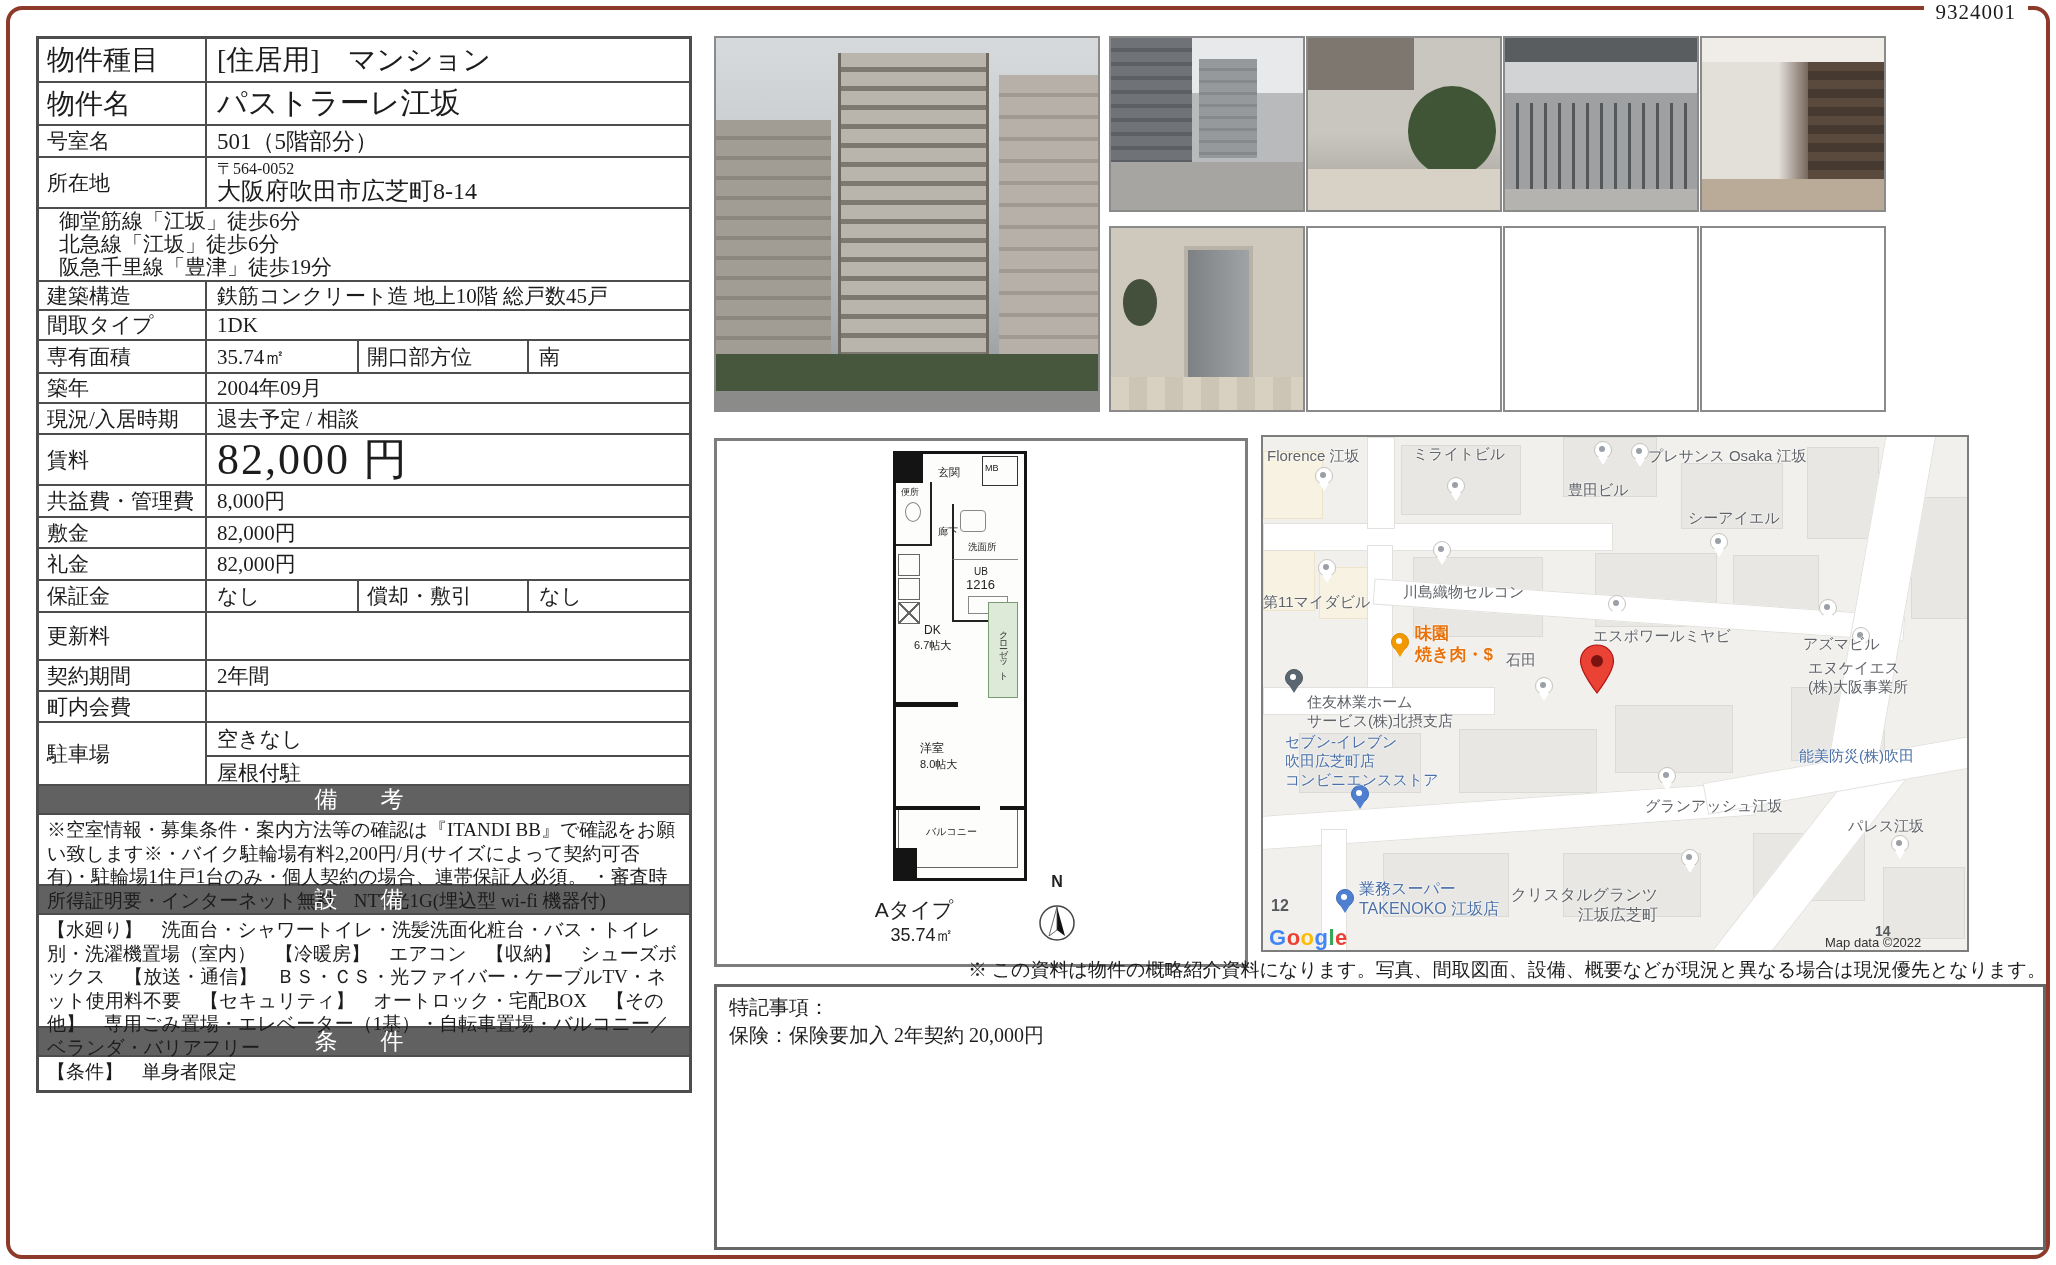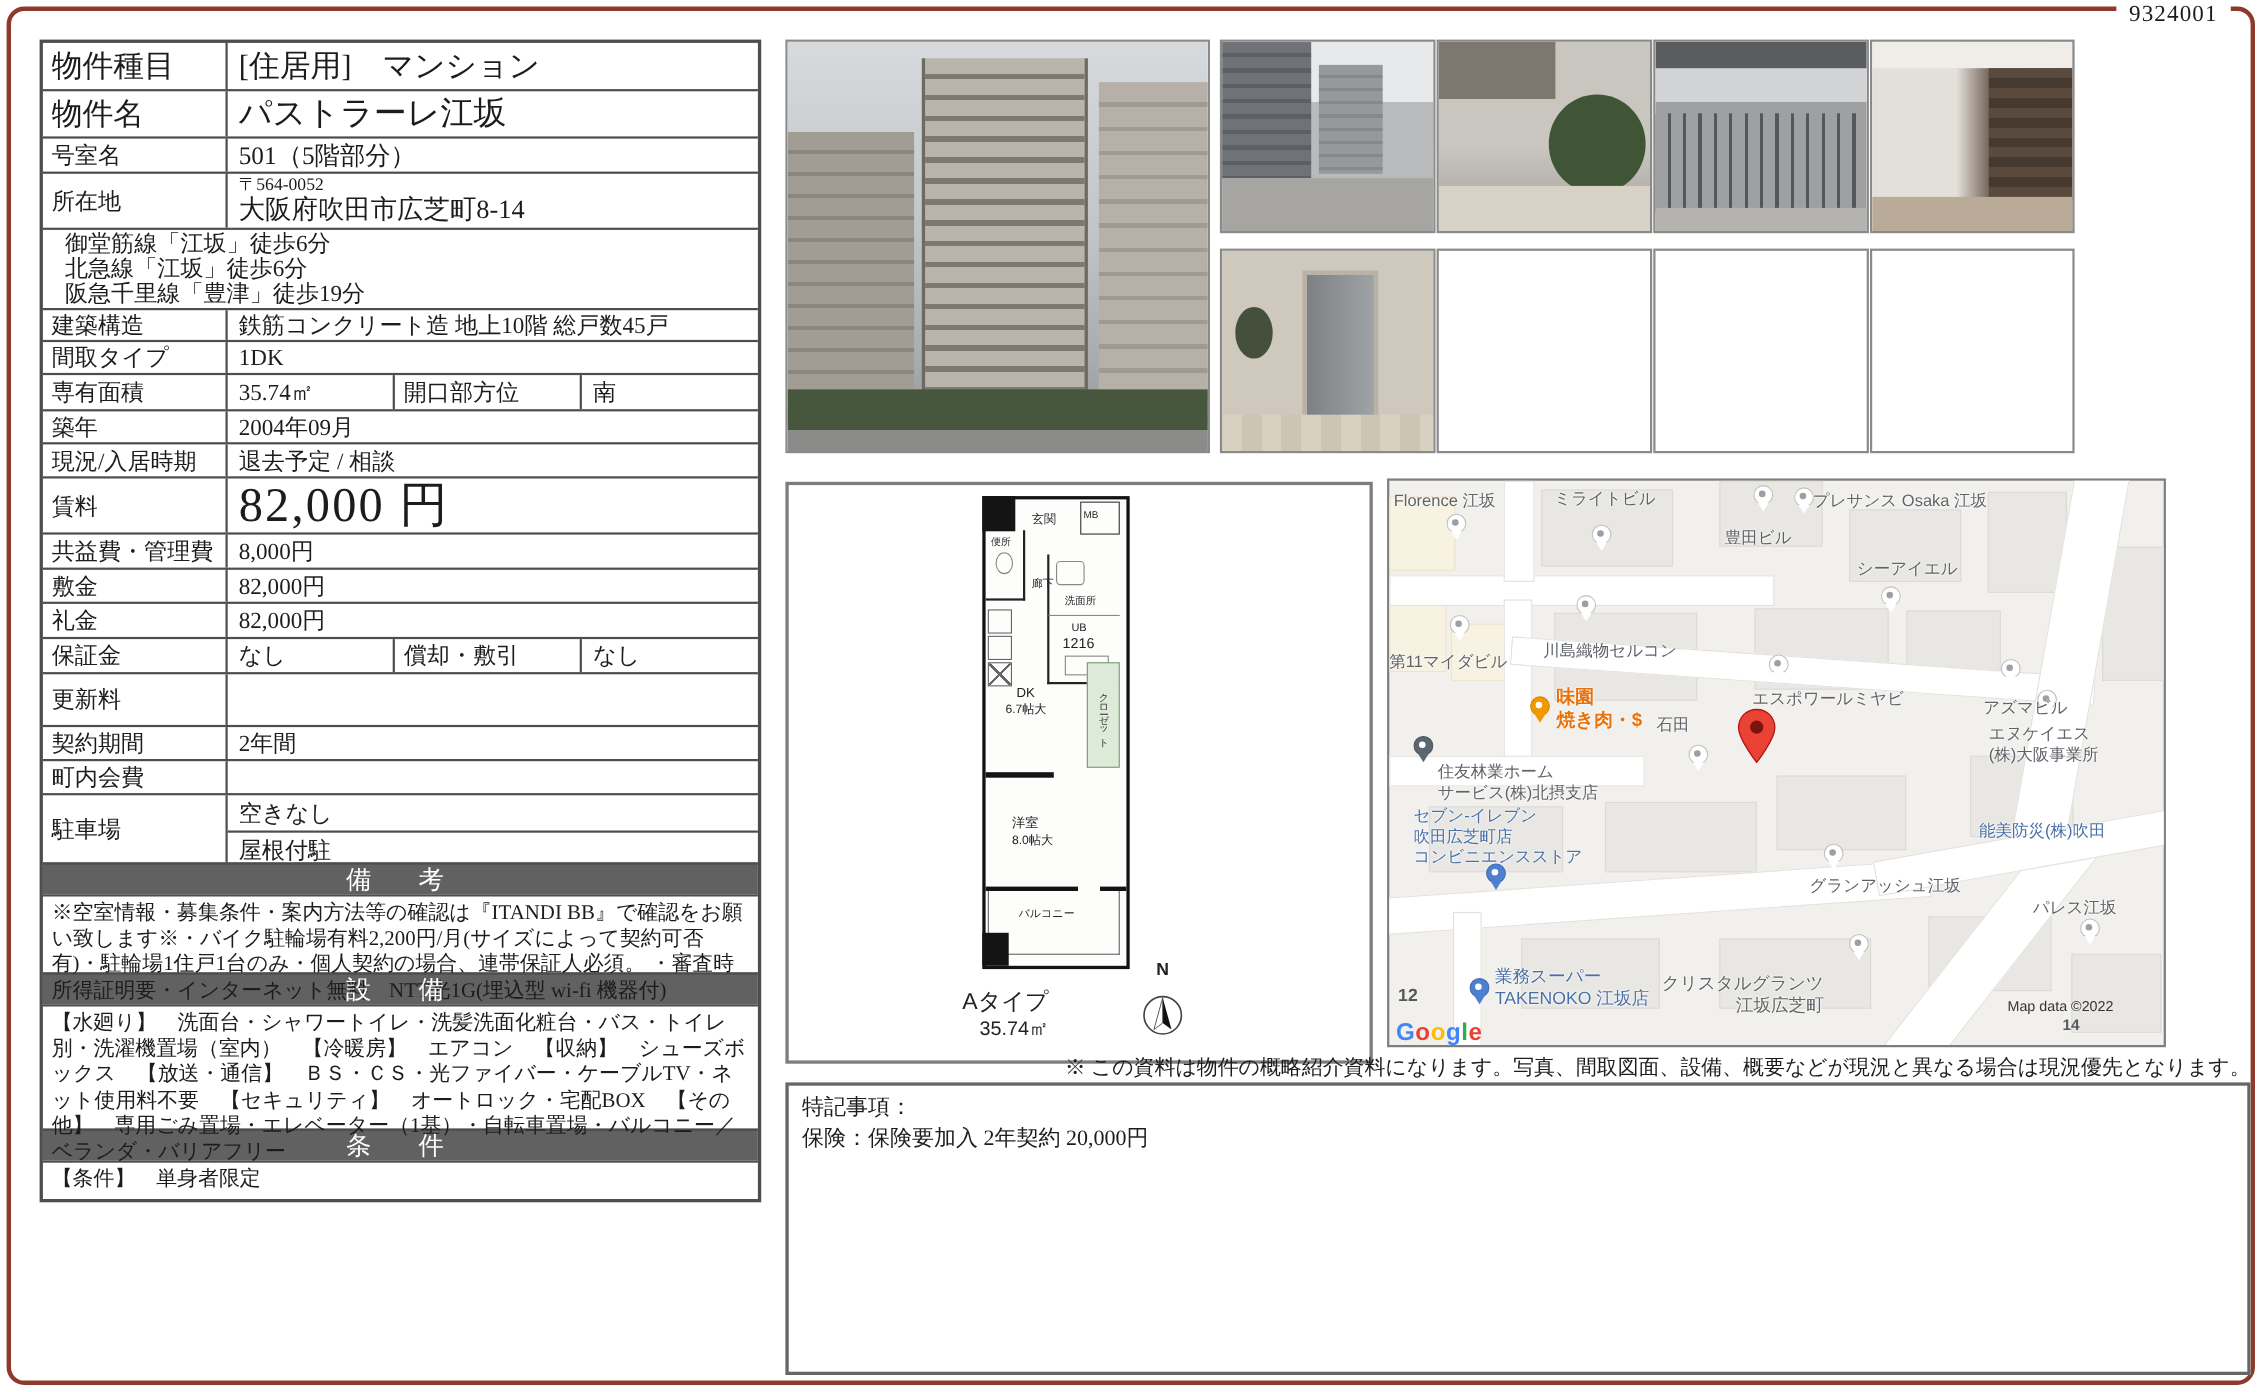--- a/index.html
+++ b/index.html
@@ -337,21 +337,21 @@
   <span class="mlabel blue" style="left:536px;top:310px;">能美防災(株)吹田</span>
   <span class="mlabel" style="left:382px;top:360px;">グランアッシュ江坂</span>
   <span class="mlabel" style="left:585px;top:380px;">パレス江坂</span>
   <span class="mlabel blue" style="left:96px;top:442px;font-size:16px;">業務スーパー
 TAKENOKO 江坂店</span>
   <span class="mlabel" style="left:215px;top:448px;font-size:16px;text-align:right;width:180px;">クリスタルグランツ
 江坂広芝町</span>
 
   <span class="roadnum" style="left:8px;top:460px;">12</span>
   <span class="roadnum" style="left:612px;top:486px;font-size:14px;">14</span>
-  <span class="attrib" style="left:562px;top:470px;">Map data ©2022</span>
+  <span class="attrib" style="left:562px;top:498px;">Map data ©2022</span>
   <div class="glogo"><span style="color:#4285F4">G</span><span style="color:#EA4335">o</span><span style="color:#FBBC05">o</span><span style="color:#4285F4">g</span><span style="color:#34A853">l</span><span style="color:#EA4335">e</span></div>
 </div>
 
 <div class="disclaimer">※ この資料は物件の概略紹介資料になります。写真、間取図面、設備、概要などが現況と異なる場合は現況優先となります。</div>
 <div class="tokki">
   <div>特記事項：</div>
   <div>保険：保険要加入 2年契約 20,000円</div>
 </div>
 
 </body></html>

